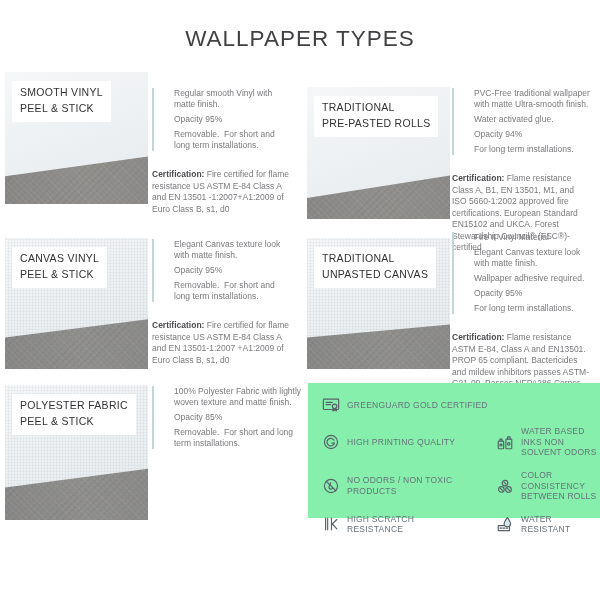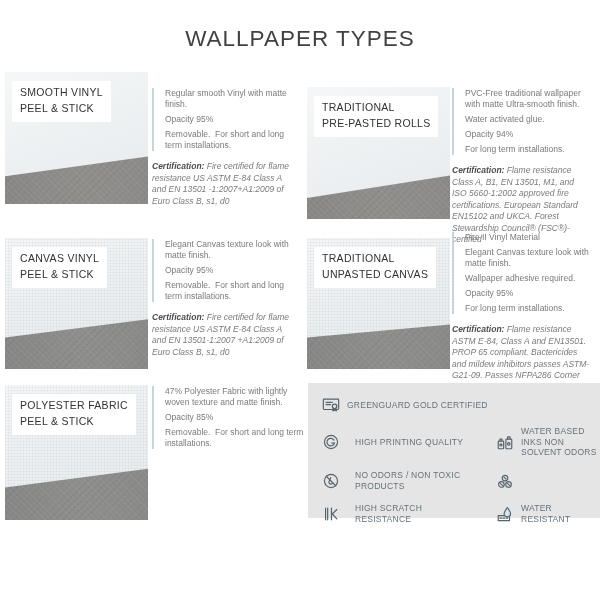--- a/index.html
+++ b/index.html
@@ -42,47 +42,47 @@
     background:#ffffff;padding:4px 8px 5px 8px;
     font-size:10.5px;line-height:1.5;letter-spacing:0.3px;
     color:#323235;font-weight:500;white-space:nowrap;
   }
 
   
   .card-text{position:absolute;width:138px;}
   .card-text.wide{width:152px;}
   .desc{
     border-left:2px solid #c2d6dc;
-    padding-left:11px;
+    padding-left:20px;
   }
   .desc .line{
     font-size:8.5px;line-height:1.3;color:#7a7a7e;
     margin:0 0 4px 0;white-space:pre-wrap;
   }
   .desc .line:last-child{margin-bottom:0;}
   .cert{
-    margin-top:10px;font-size:8.5px;line-height:1.35;color:#7a7a7e;font-style:italic;
+    margin-top:18px;font-size:8.5px;line-height:1.35;color:#7a7a7e;
   }
   .cert .cert-label{font-weight:700;color:#4c4c50;}
 
   
   .features-box{
     position:absolute;left:308px;top:383px;width:292px;height:135px;
-    background:#e5e5e5;box-sizing:border-box;
+    background:#86efac;box-sizing:border-box;
     padding:13px 3px 10px 14px;
     display:grid;grid-template-columns:170px 1fr;
     row-gap:12px;column-gap:4px;align-content:start;
   }
   .feature{display:flex;align-items:center;gap:7px;}
   .feature.full{grid-column:1 / span 2;}
   .feature .f-label{
     font-size:8.5px;letter-spacing:0.25px;line-height:1.25;
     color:#66727a;font-weight:500;
   }
-  .feature .f-label.w120{max-width:120px;margin-left:8px;}
+  .feature .f-label.w120{max-width:120px;}
   .feature .f-label.w92{max-width:92px;}
   .f-icon{width:18px;height:18px;flex:0 0 18px;
     stroke:#57636b;fill:none;stroke-width:1.3;
     stroke-linecap:round;stroke-linejoin:round;}
 </style>
 </head>
 <body>
 
 <div class="stage">
 
@@ -129,21 +129,21 @@
   <div class="card-img texture-canvas" style="left:5px;top:385px;height:135px;">
     <div class="gray" style="clip-path:polygon(0 76%,100% 62%,100% 100%,0 100%);"></div>
     <div class="img-label">
       <div>POLYESTER FABRIC</div>
       <div>PEEL &amp; STICK</div>
     </div>
   </div>
 
   <div class="card-text wide" style="left:152px;top:386px;">
     <div class="desc">
-      <p class="line">47% Polyester Fabric with lightly woven texture and matte finish.</p>
+      <p class="line">100% Polyester Fabric with lightly woven texture and matte finish.</p>
       <p class="line">Opacity 85%</p>
       <p class="line">Removable.  For short and long term installations.</p>
     </div>
   </div>
 
   <div class="card-img" style="left:307px;top:87px;height:132px;">
     <div class="gray" style="clip-path:polygon(0 84%,100% 67%,100% 100%,0 100%);"></div>
     <div class="img-label">
       <div>TRADITIONAL</div>
       <div>PRE-PASTED ROLLS</div>
@@ -225,20 +225,21 @@
       <span class="f-label w120">NO ODORS / NON TOXIC PRODUCTS</span>
     </div>
 
     <div class="feature">
       <svg class="f-icon" viewBox="0 0 20 20">
         <circle cx="6" cy="13.8" r="3.1"></circle>
         <circle cx="13.9" cy="13.8" r="3.1"></circle>
         <circle cx="10" cy="6.8" r="3.1"></circle>
         <path d="M8.9 5.7l2.2 2.2M4.9 12.7l2.2 2.2M12.8 12.7l2.2 2.2"></path>
       </svg>
+      <span class="f-label w92">COLOR CONSISTENCY BETWEEN ROLLS</span>
     </div>
 
     <div class="feature">
       <svg class="f-icon" viewBox="0 0 20 20">
         <path d="M4 3.5v13M6.3 3.5v13"></path>
         <path d="M10.5 3.5v13"></path>
         <path d="M16.5 5l-5.5 5.3M16.5 15.5L11.5 10"></path>
       </svg>
       <span class="f-label w120">HIGH SCRATCH RESISTANCE</span>
     </div>

